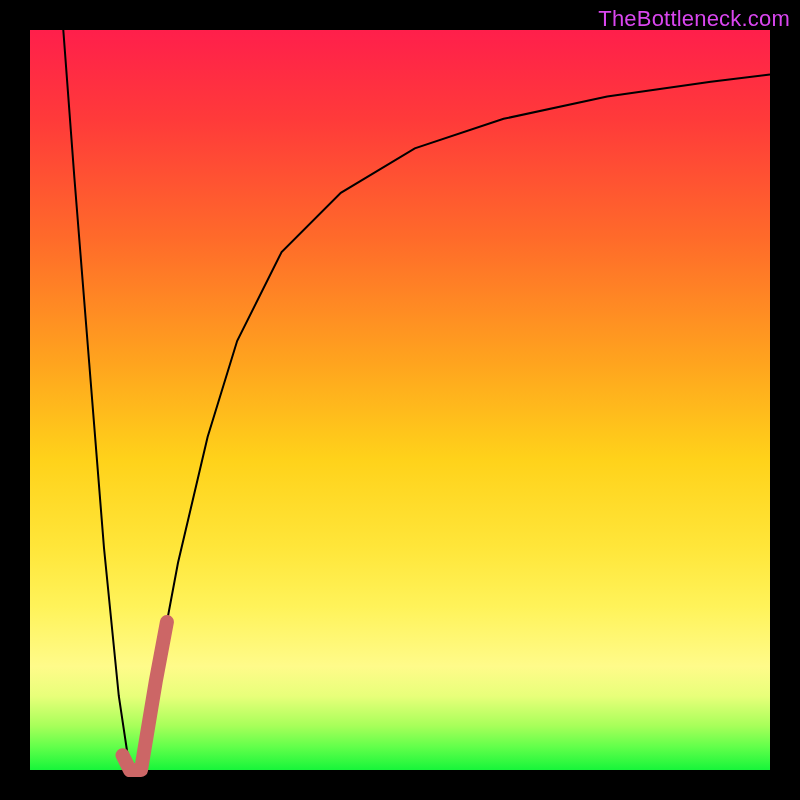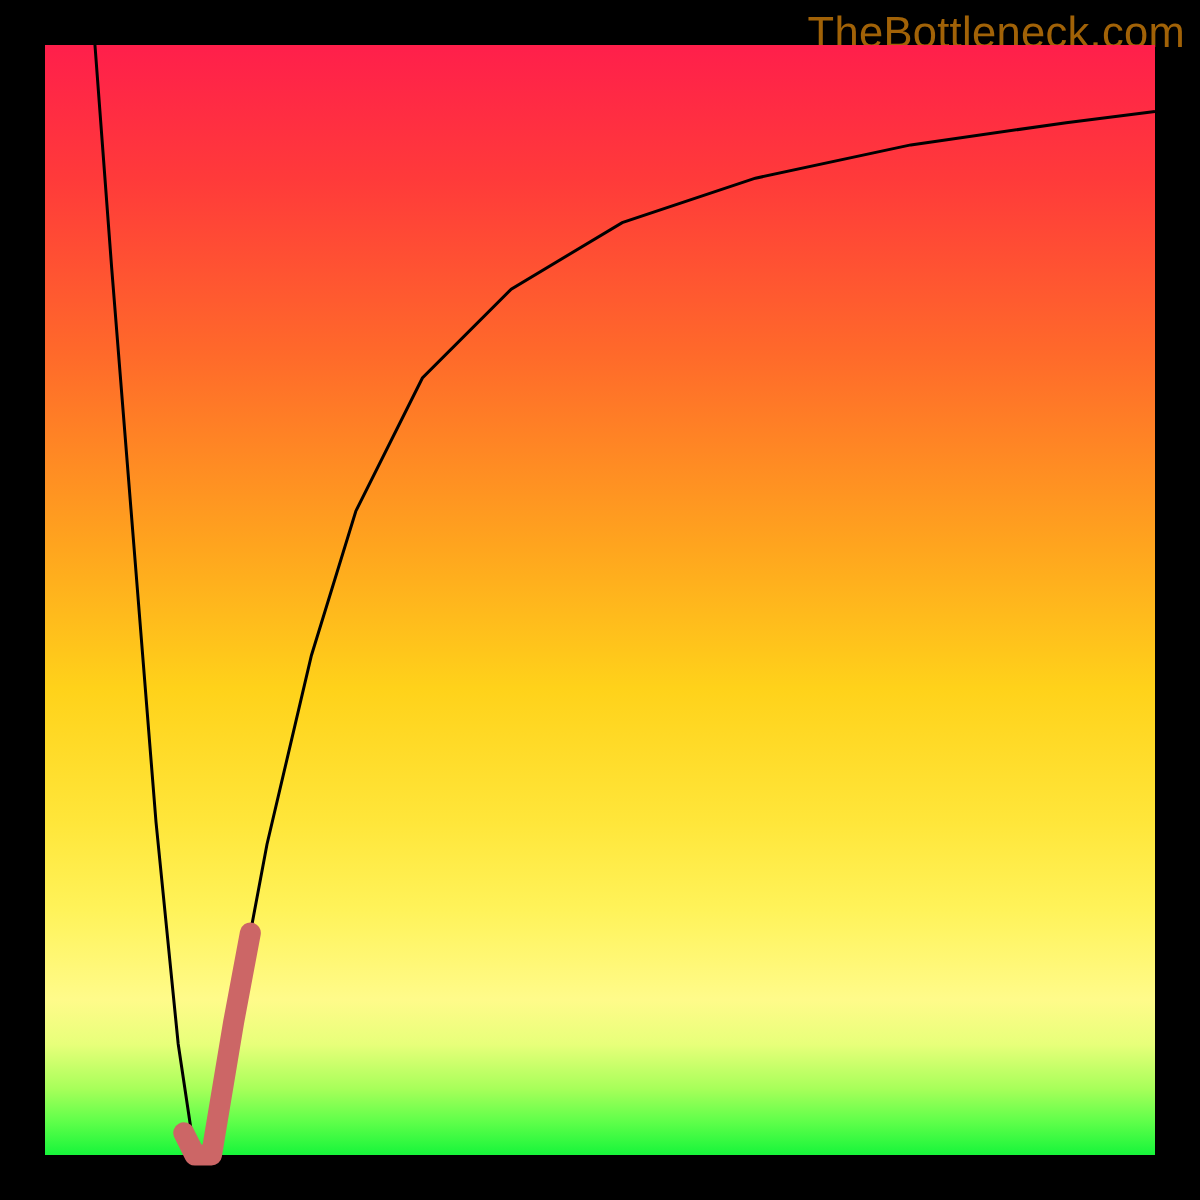--- a/index.html
+++ b/index.html
@@ -35,22 +35,22 @@
       #e8ff7a 90%,
       #a8ff5a 94%,
       #5fff4a 97%,
       #17f53a 100%
     );
   }
   .watermark {
     position: absolute;
     top: 6px;
     right: 10px;
-    color: #a16207;
-    font-size: 29px;
+    color: #d946ef;
+    font-size: 22px;
     font-weight: 500;
     letter-spacing: 0.2px;
     user-select: none;
   }
   svg.curves {
     position: absolute;
     left: 0;
     top: 0;
     width: 740px;
     height: 740px;

